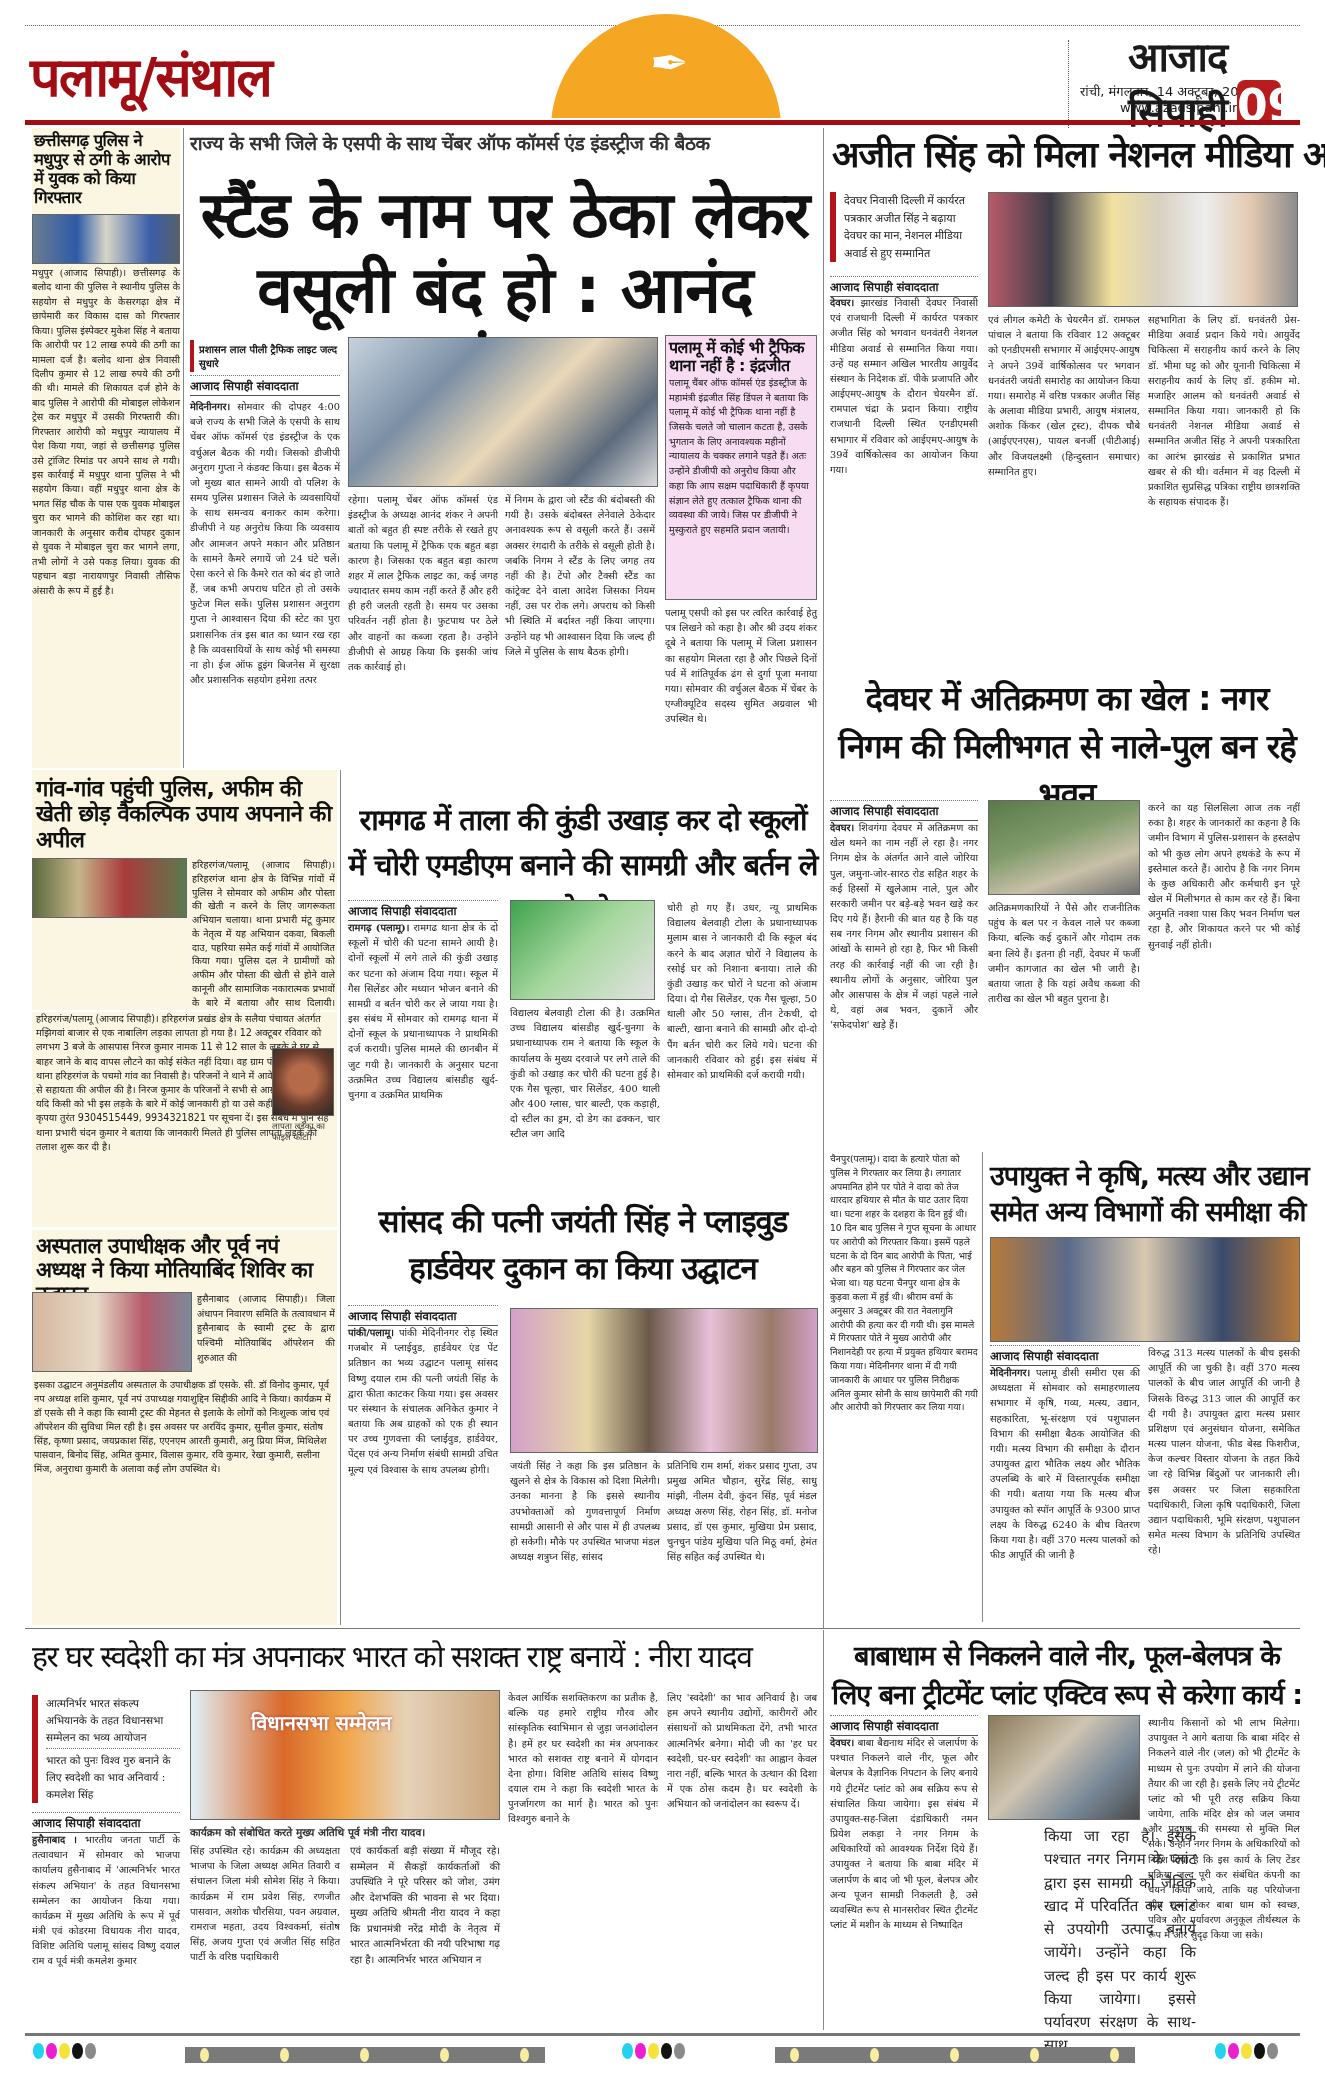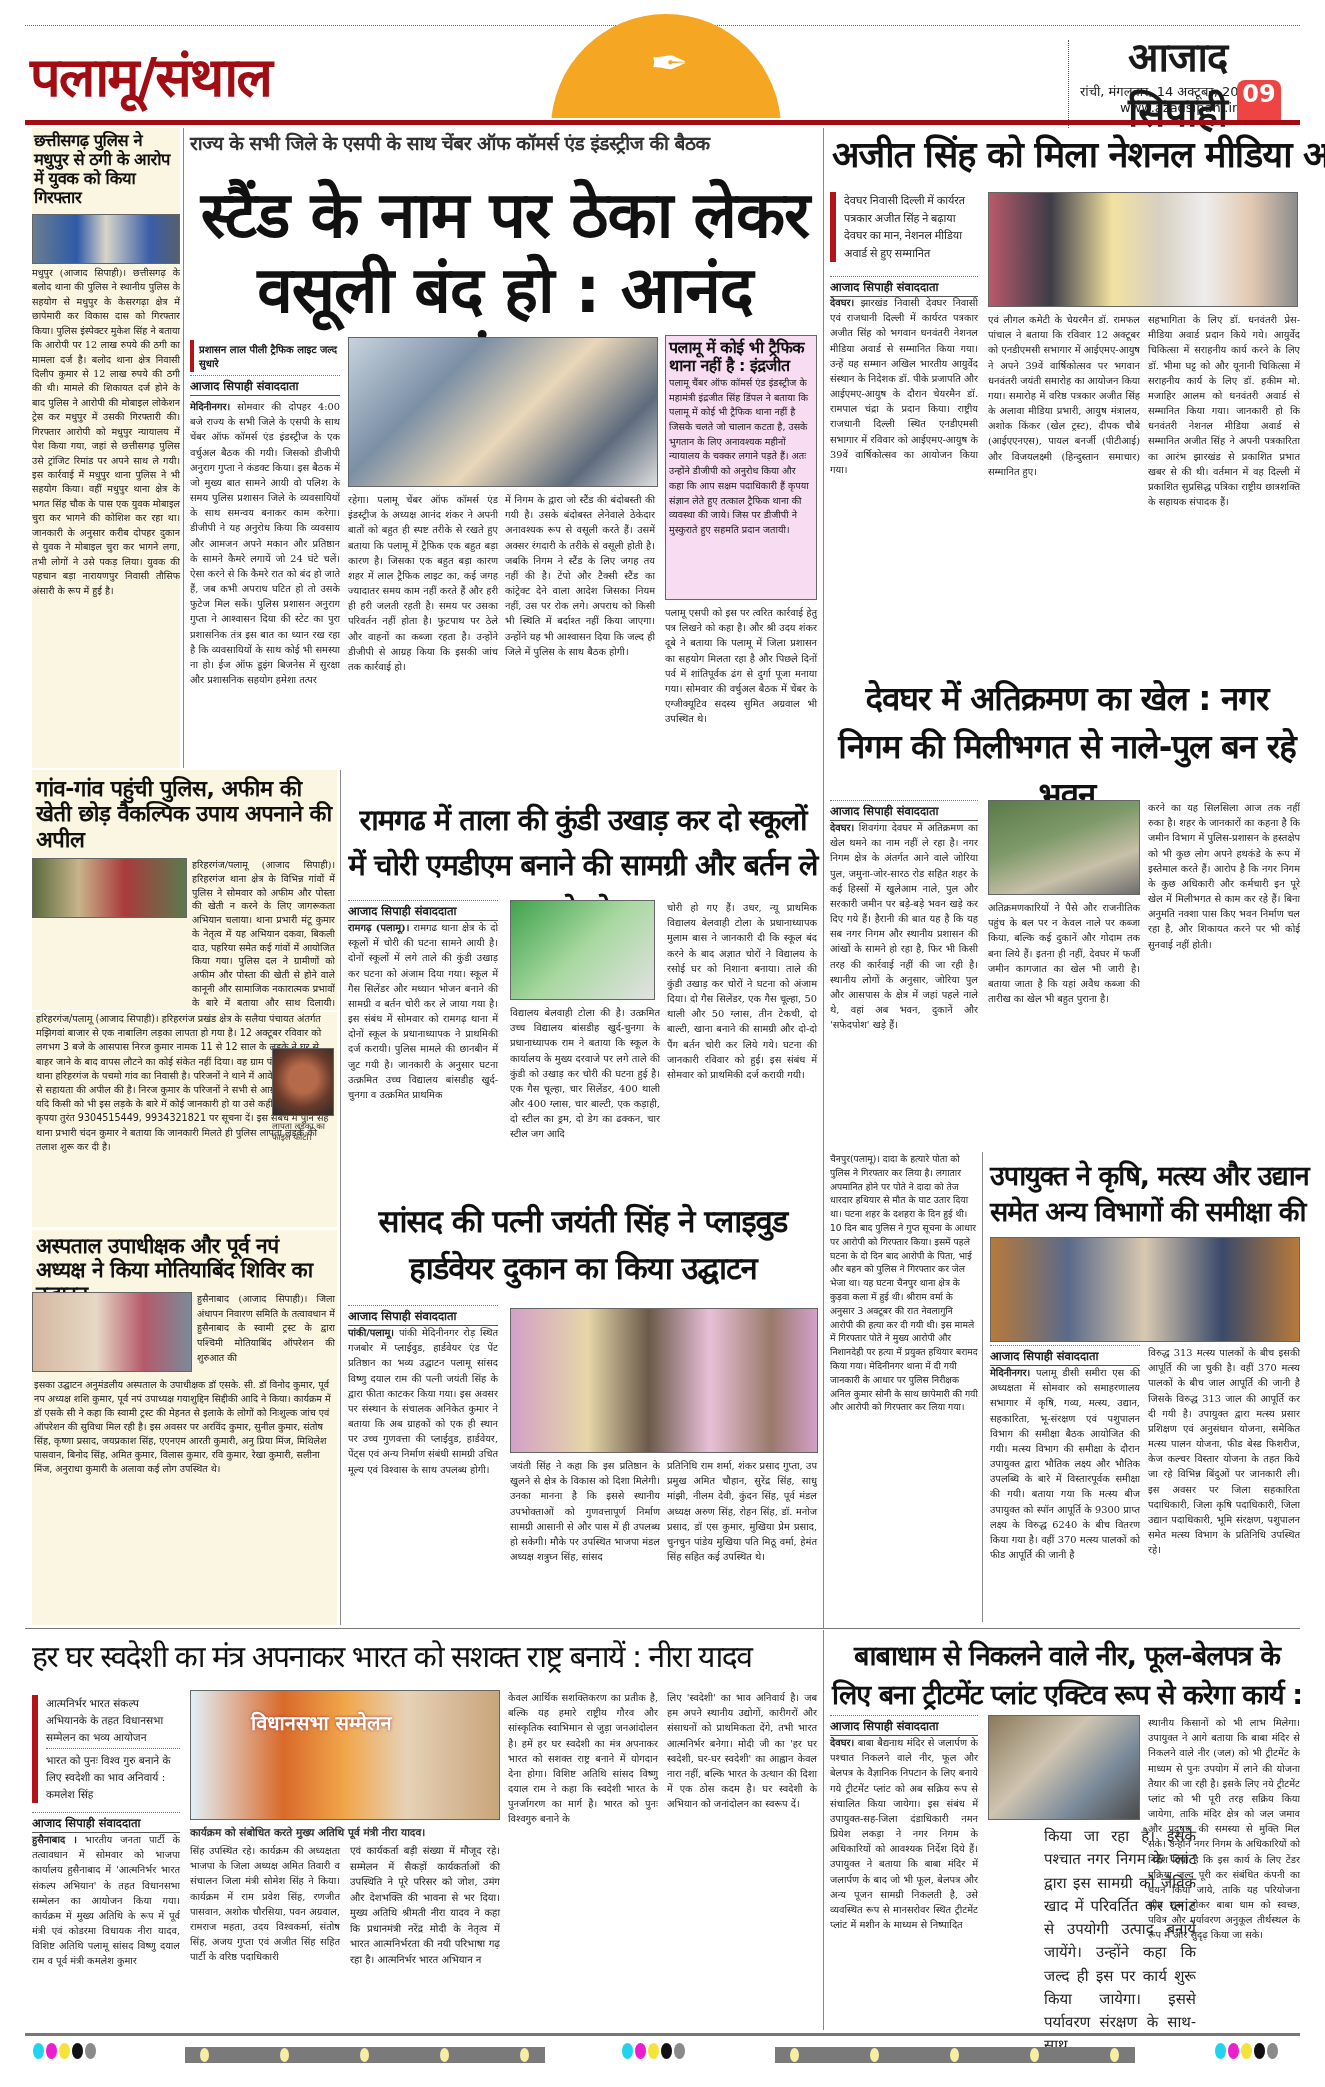--- a/index.html
+++ b/index.html
@@ -6,21 +6,21 @@
   html, body { width: 1325px; height: 2087px; background: #fff; overflow: hidden; }
   body { position: relative; font-family: "DejaVu Serif", serif; color: #1a1a1a; }
   .abs { position: absolute; }
   .dotline { border-top: 1px dotted #666; }
   .redrule { background: #a10d12; height: 5px; }
   .section-title { font-family: "DejaVu Sans", sans-serif; font-weight: 700; color: #a10d12; font-size: 54px; letter-spacing: -2px; }
   .sun { width: 230px; height: 230px; border-radius: 50%; background: #f5a623; }
   .nib { font-family: "DejaVu Sans", sans-serif; color: #fff; font-size: 46px; }
   .masthead { font-family: "DejaVu Sans", sans-serif; font-weight: 700; font-size: 40px; letter-spacing: -1px; }
   .smallinfo { font-family: "DejaVu Sans", sans-serif; font-size: 13px; }
-  .pageno { background: #ef4444; color: #fff; font-family: "DejaVu Sans", sans-serif; font-weight: 700; font-size: 24px; text-align: center; border-radius: 8px 8px 0 0; }
+  .pageno { background: #b91c1c; color: #fff; font-family: "DejaVu Sans", sans-serif; font-weight: 700; font-size: 44px; text-align: center; border-radius: 8px 8px 0 0; }
   .vrule { border-left: 1px solid #888; }
   .hl-black { font-family: "DejaVu Sans", sans-serif; font-weight: 700; color: #111; line-height: 1.12; letter-spacing: -1px; }
   .hl-med { font-family: "DejaVu Sans", sans-serif; font-weight: 700; color: #111; line-height: 1.15; letter-spacing: -0.5px; }
   .kicker { font-family: "DejaVu Sans", sans-serif; font-weight: 700; color: #333; font-size: 22px; letter-spacing: -0.5px; }
   .body { font-size: 10.5px; line-height: 1.55; text-align: justify; color: #222; }
   .body b { font-weight: 700; }
   .byline { font-family: "DejaVu Sans", sans-serif; font-size: 11.5px; font-weight: 700; text-align: left; border-top: 1px dotted #777; border-bottom: 1px solid #555; padding: 2px 0; color: #222; }
   .cream { background: #fbf6e1; }
   .pink { background: #f7dcf2; border: 1px solid #666; }
   .photo { border: 1px solid #666; overflow: hidden; }

